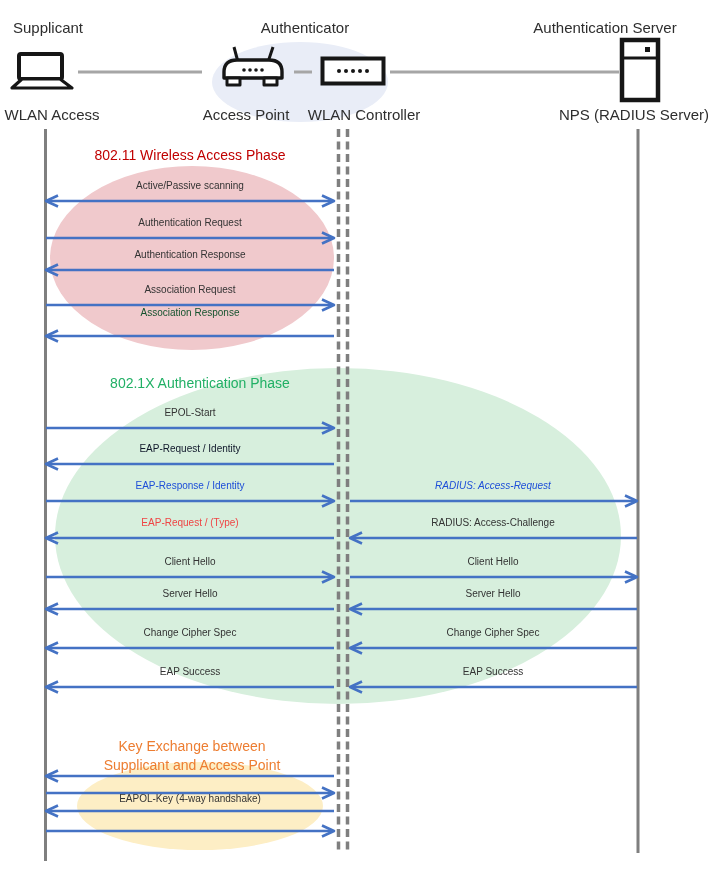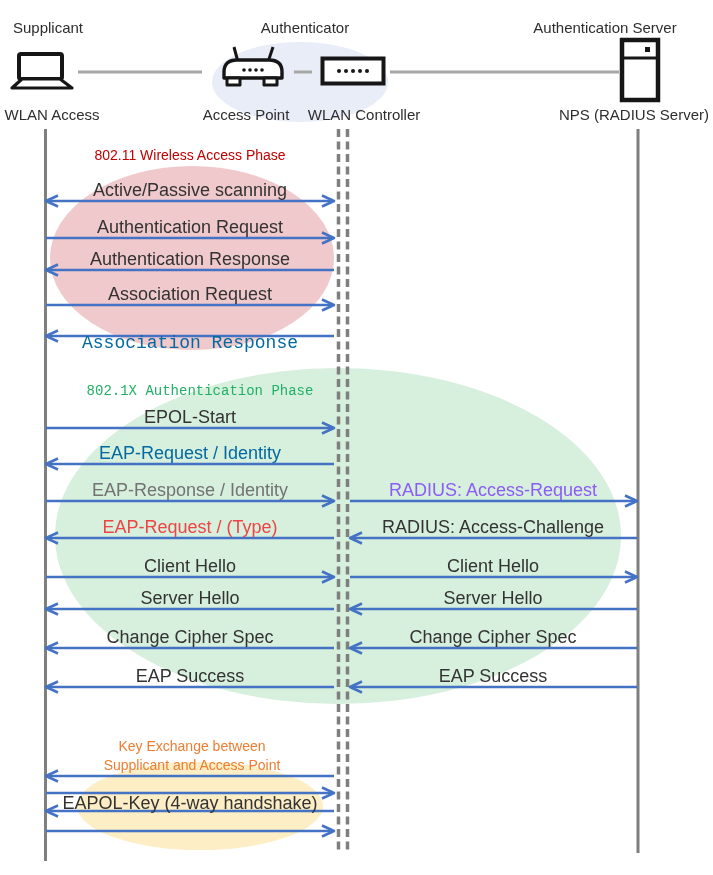--- a/index.html
+++ b/index.html
@@ -17,21 +17,21 @@
     position:absolute; top:106px; transform:translateX(-50%);
     font-size:15px; color:#2e2e2e; white-space:nowrap;
   }
   .phase-title {
     position:absolute; transform:translateX(-50%);
     font-size:14px; line-height:19px; text-align:center;
     white-space:pre-line;
   }
   .msg {
     position:absolute; transform:translateX(-50%);
-    font-size:18px; color:#333333; white-space:nowrap;
+    font-size:10px; color:#333333; white-space:nowrap;
   }
 </style>
 </head>
 <body>
 
 <div class="stage">
 
   <svg id="bg-svg" width="713" height="875" viewBox="0 0 713 875">
       <ellipse cx="300" cy="82" rx="88" ry="40" fill="#e9edf7"></ellipse>
       <ellipse cx="192" cy="258" rx="142" ry="92" fill="#f0c9cc"></ellipse>
@@ -174,33 +174,33 @@
   <div class="toplabel" style="left:48px">Supplicant</div>
   <div class="toplabel" style="left:305px">Authenticator</div>
   <div class="toplabel" style="left:605px">Authentication Server</div>
 
   <div class="nodelabel" style="left:52px">WLAN Access</div>
   <div class="nodelabel" style="left:246px">Access Point</div>
   <div class="nodelabel" style="left:364px">WLAN Controller</div>
   <div class="nodelabel" style="left:634px">NPS (RADIUS Server)</div>
 
   <div class="phase-title" style="left: 190px; top: 146px; color: rgb(192, 0, 0);">802.11 Wireless Access Phase</div>
-  <div class="phase-title" style="left: 200px; top: 382px; color: rgb(33, 176, 101); font-family: Liberation Mono, monospace;">802.1X Authentication Phase</div>
+  <div class="phase-title" style="left: 200px; top: 374px; color: rgb(33, 176, 101);">802.1X Authentication Phase</div>
   <div class="phase-title" style="left: 192px; top: 721px; color: rgb(237, 125, 49); margin-top: 16px;">Key Exchange between
 Supplicant and Access Point</div>
 
 <div class="msg" style="left: 190px; top: 180px; color: rgb(51, 51, 51);">Active/Passive scanning</div>
     <div class="msg" style="left: 190px; top: 217px; color: rgb(51, 51, 51);">Authentication Request</div>
     <div class="msg" style="left: 190px; top: 249px; color: rgb(51, 51, 51);">Authentication Response</div>
     <div class="msg" style="left: 190px; top: 284px; color: rgb(51, 51, 51);">Association Request</div>
-    <div class="msg" style="left: 190px; top: 333px; color: #0369a1; font-family: Liberation Mono, monospace;">Association Response</div>
+    <div class="msg" style="left: 190px; top: 307px; color: #14532d;">Association Response</div>
     <div class="msg" style="left: 190px; top: 407px; color: rgb(51, 51, 51);">EPOL-Start</div>
-    <div class="msg" style="left: 190px; top: 443px; color: #0369a1;">EAP-Request / Identity</div>
-    <div class="msg" style="left: 190px; top: 480px; color: #737373;">EAP-Response / Identity</div>
-    <div class="msg" style="left: 493px; top: 480px; color: #8b5cf6;">RADIUS: Access-Request</div>
+    <div class="msg" style="left: 190px; top: 443px; color: #0f172a;">EAP-Request / Identity</div>
+    <div class="msg" style="left: 190px; top: 480px; color: #1d4ed8;">EAP-Response / Identity</div>
+    <div class="msg" style="left: 493px; top: 480px; color: #1d4ed8; font-style: italic;">RADIUS: Access-Request</div>
     <div class="msg" style="left: 190px; top: 517px; color: #ef4444;">EAP-Request / (Type)</div>
     <div class="msg" style="left: 493px; top: 517px; color: rgb(51, 51, 51);">RADIUS: Access-Challenge</div>
     <div class="msg" style="left: 190px; top: 556px; color: rgb(51, 51, 51);">Client Hello</div>
     <div class="msg" style="left: 493px; top: 556px; color: rgb(51, 51, 51);">Client Hello</div>
     <div class="msg" style="left: 190px; top: 588px; color: rgb(51, 51, 51);">Server Hello</div>
     <div class="msg" style="left: 493px; top: 588px; color: rgb(51, 51, 51);">Server Hello</div>
     <div class="msg" style="left: 190px; top: 627px; color: rgb(51, 51, 51);">Change Cipher Spec</div>
     <div class="msg" style="left: 493px; top: 627px; color: rgb(51, 51, 51);">Change Cipher Spec</div>
     <div class="msg" style="left: 190px; top: 666px; color: rgb(51, 51, 51);">EAP Success</div>
     <div class="msg" style="left: 493px; top: 666px; color: rgb(51, 51, 51);">EAP Success</div>

